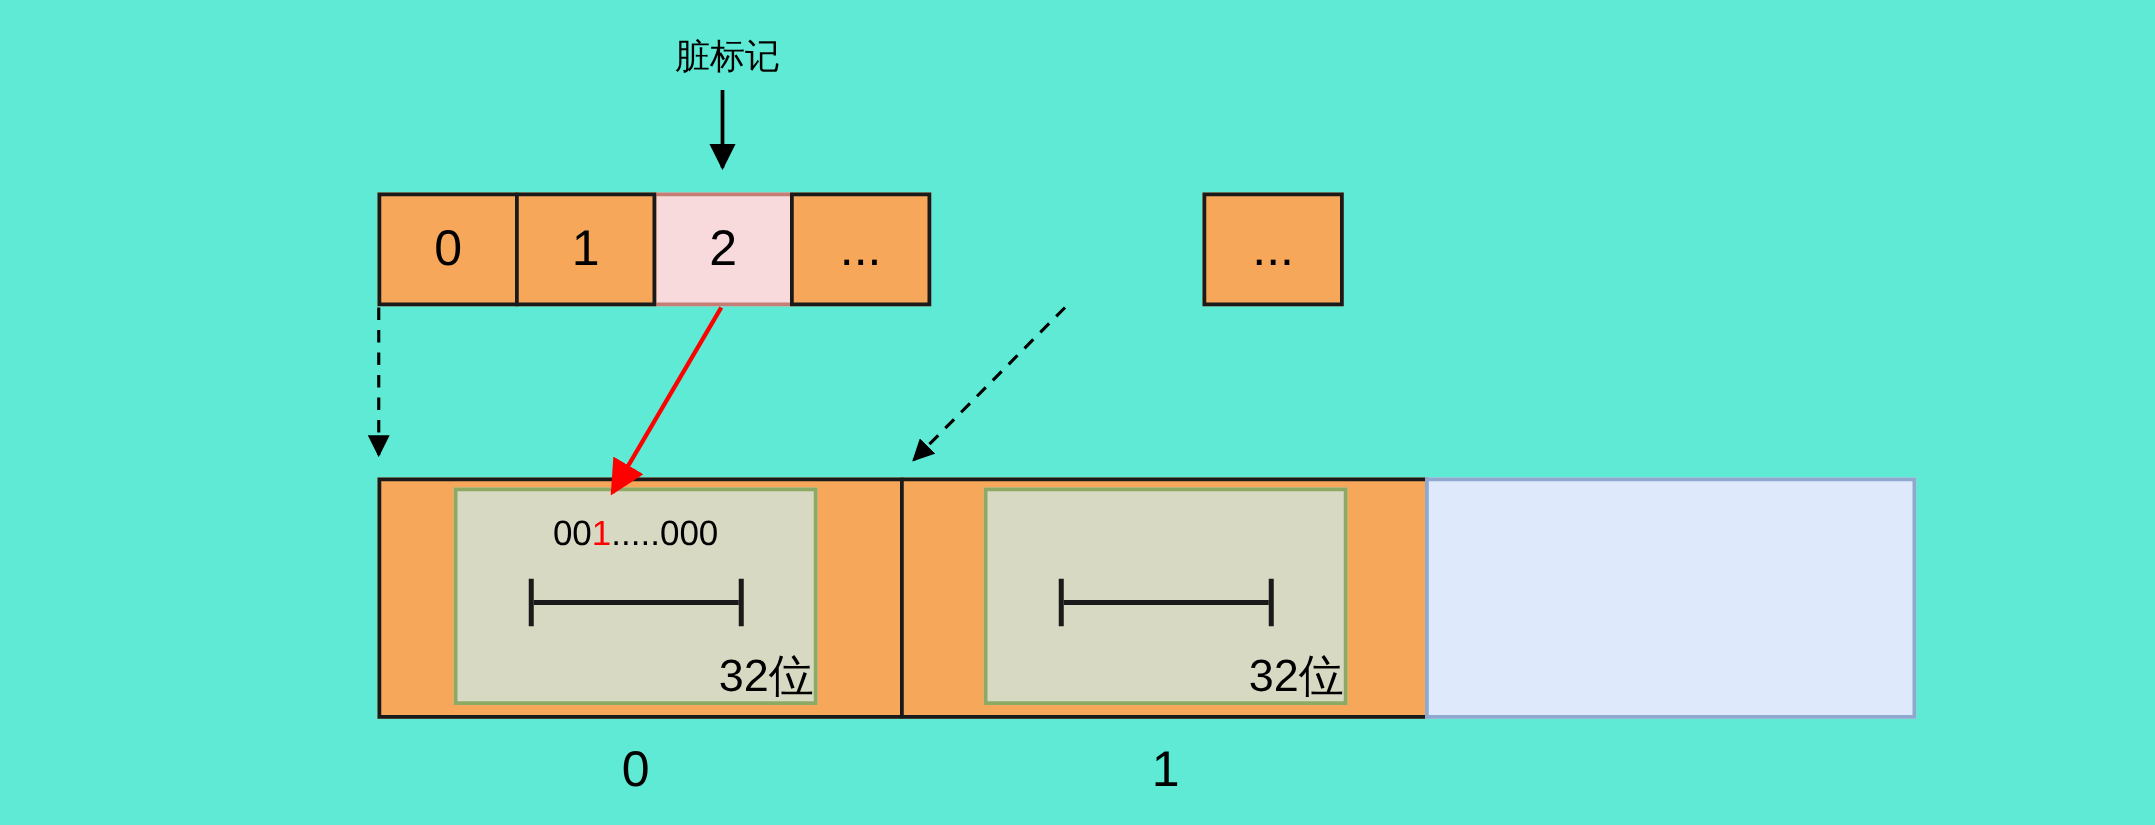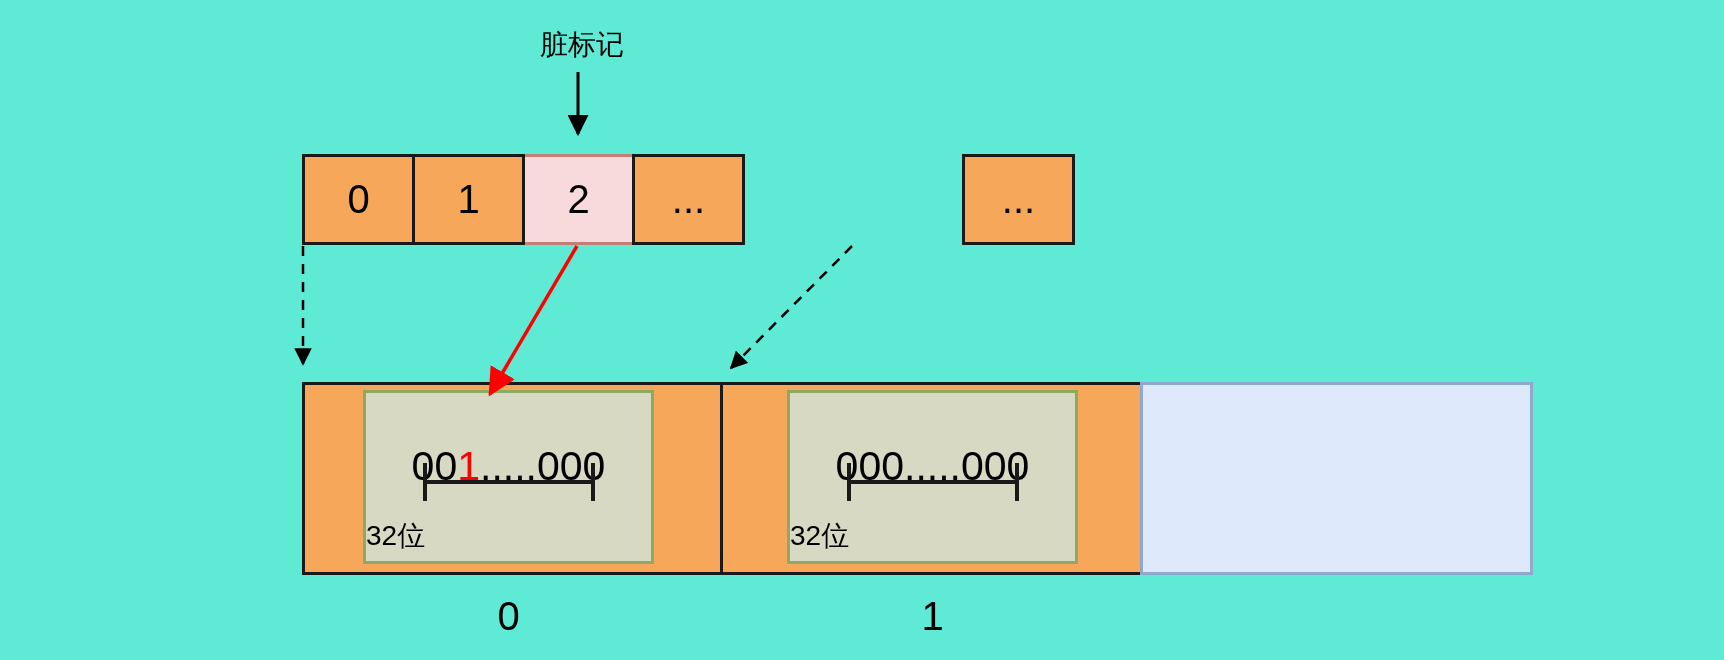--- a/index.html
+++ b/index.html
@@ -77,45 +77,44 @@
     background: #D8D9C3;
     border: 3px solid #8CAA64;
   }
   .bits-box.b0 { left: 61px; }
   .bits-box.b1 { left: 485px; }
 
   .bits-value {
     position: absolute;
     top: 18px; left: 0; width: 100%;
     text-align: center;
-    font-size: 41px;
+    font-size: 28px;
     white-space: nowrap;
-    margin-top: 32px;
   }
   .bits-value .dirty-bit { color: #FF0000; }
 
   .ruler {
     position: absolute;
     top: 70px; left: 50%;
     transform: translateX(-50%);
     width: 172px; height: 38px;
     border-left: 4px solid #1a1a1a;
     border-right: 4px solid #1a1a1a;
   }
   .ruler .ruler-bar {
     position: absolute;
     left: 0; right: 0; top: 50%;
     height: 4px; margin-top: -2px;
     background: #1a1a1a;
   }
   .bit-width-label {
     position: absolute;
     top: 124px; left: 0; width: 100%;
-    text-align: left;
-    font-size: 28px;
+    text-align: right;
+    font-size: 36px;
   }
 
   
   .unused-region {
     position: absolute;
     left: 1140px; top: 382px;
     width: 393px; height: 193px;
     background: #DEEAFB;
     border: 3px solid #8FA8CE;
   }
@@ -171,21 +170,20 @@
 
     <div class="bits-box b0">
       <div class="bits-value"><span>00</span><span class="dirty-bit">1</span><span>.....000</span></div>
       <div class="ruler">
           <div class="ruler-bar"></div>
         </div>
       <div class="bit-width-label">32位</div>
     </div>
 
     <div class="bits-box b1">
-      <div class="bits-value"><span>000.....000</span><span class="dirty-bit"></span><span></span></div>
       <div class="ruler">
           <div class="ruler-bar"></div>
         </div>
       <div class="bit-width-label">32位</div>
     </div>
   </div>
 
   <div class="unused-region"></div>
 
   <div class="word-index i0">0</div>

